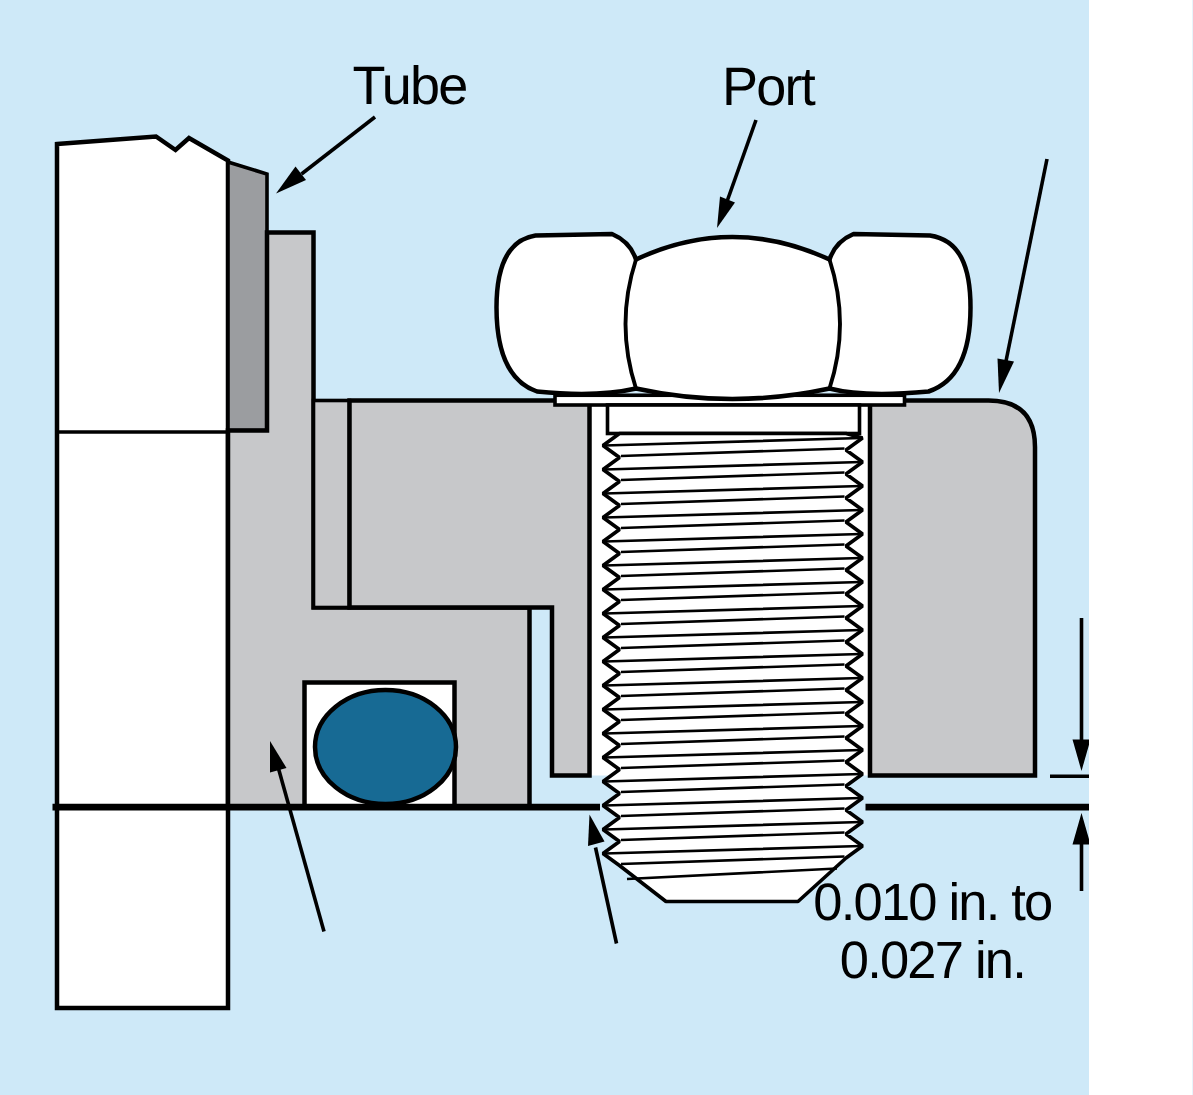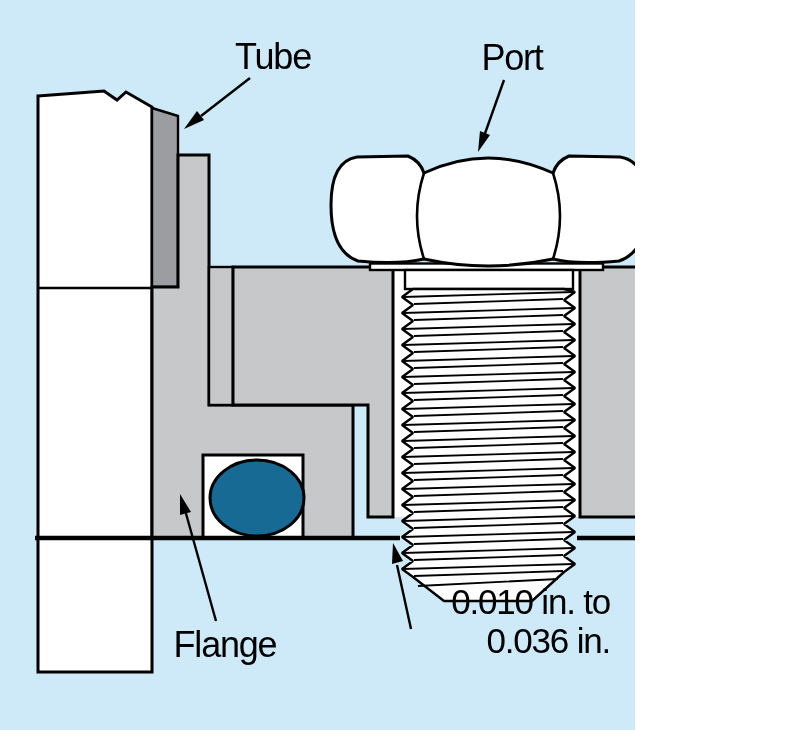--- a/index.html
+++ b/index.html
@@ -1,37 +1,37 @@
 <!DOCTYPE html>
 <html><head>
 <meta charset="utf-8">
 <style>
   html,body{margin:0;padding:0;}
   .stage{
     position:relative;
-    width:635px;height:730px;
+    width:726px;height:730px;
     overflow:hidden;
     background:#4d7c0f;
     font-family:"Liberation Sans", sans-serif;
   }
   .stage svg{position:absolute;left:0;top:0;}
   .lbl{
     position:absolute;
     transform:translate(-50%,-50%);
     font-size:36px;
     letter-spacing:-1.2px;
     color:#000;
     white-space:nowrap;
     line-height:1;
   }
   .dim-block{
     position:absolute;
     right:25px;
     top:582px;
-    text-align:right;
+    text-align:center;
     font-size:35px;
     letter-spacing:-1.2px;
     color:#000;
     line-height:39px;
     white-space:nowrap;
   }
   .outline{stroke:#000;stroke-width:3;}
   .thin{stroke:#000;stroke-width:2.4;}
 </style>
 </head>
@@ -104,19 +104,18 @@
       <line x1="216" y1="621" x2="185" y2="510"></line>
       <polygon points="180,494 191,512 180,515" stroke="none"></polygon>
 
       <line x1="411" y1="629" x2="397" y2="565"></line>
       <polygon points="393,543 403,561 392,564" stroke="none"></polygon>
     </g>
   </svg>
 
   <div class="lbl" style="left:273px;top:57px">Tube</div>
   <div class="lbl" style="left:512px;top:58px">Port</div>
-  <div class="lbl" style="left:225px;top:645px">Flange</div>
 
   <div class="dim-block">
     <div>0.010 in. to</div>
-    <div>0.036 in.</div>
+    <div>0.027 in.</div>
   </div>
 </div>
 
 </body></html>

